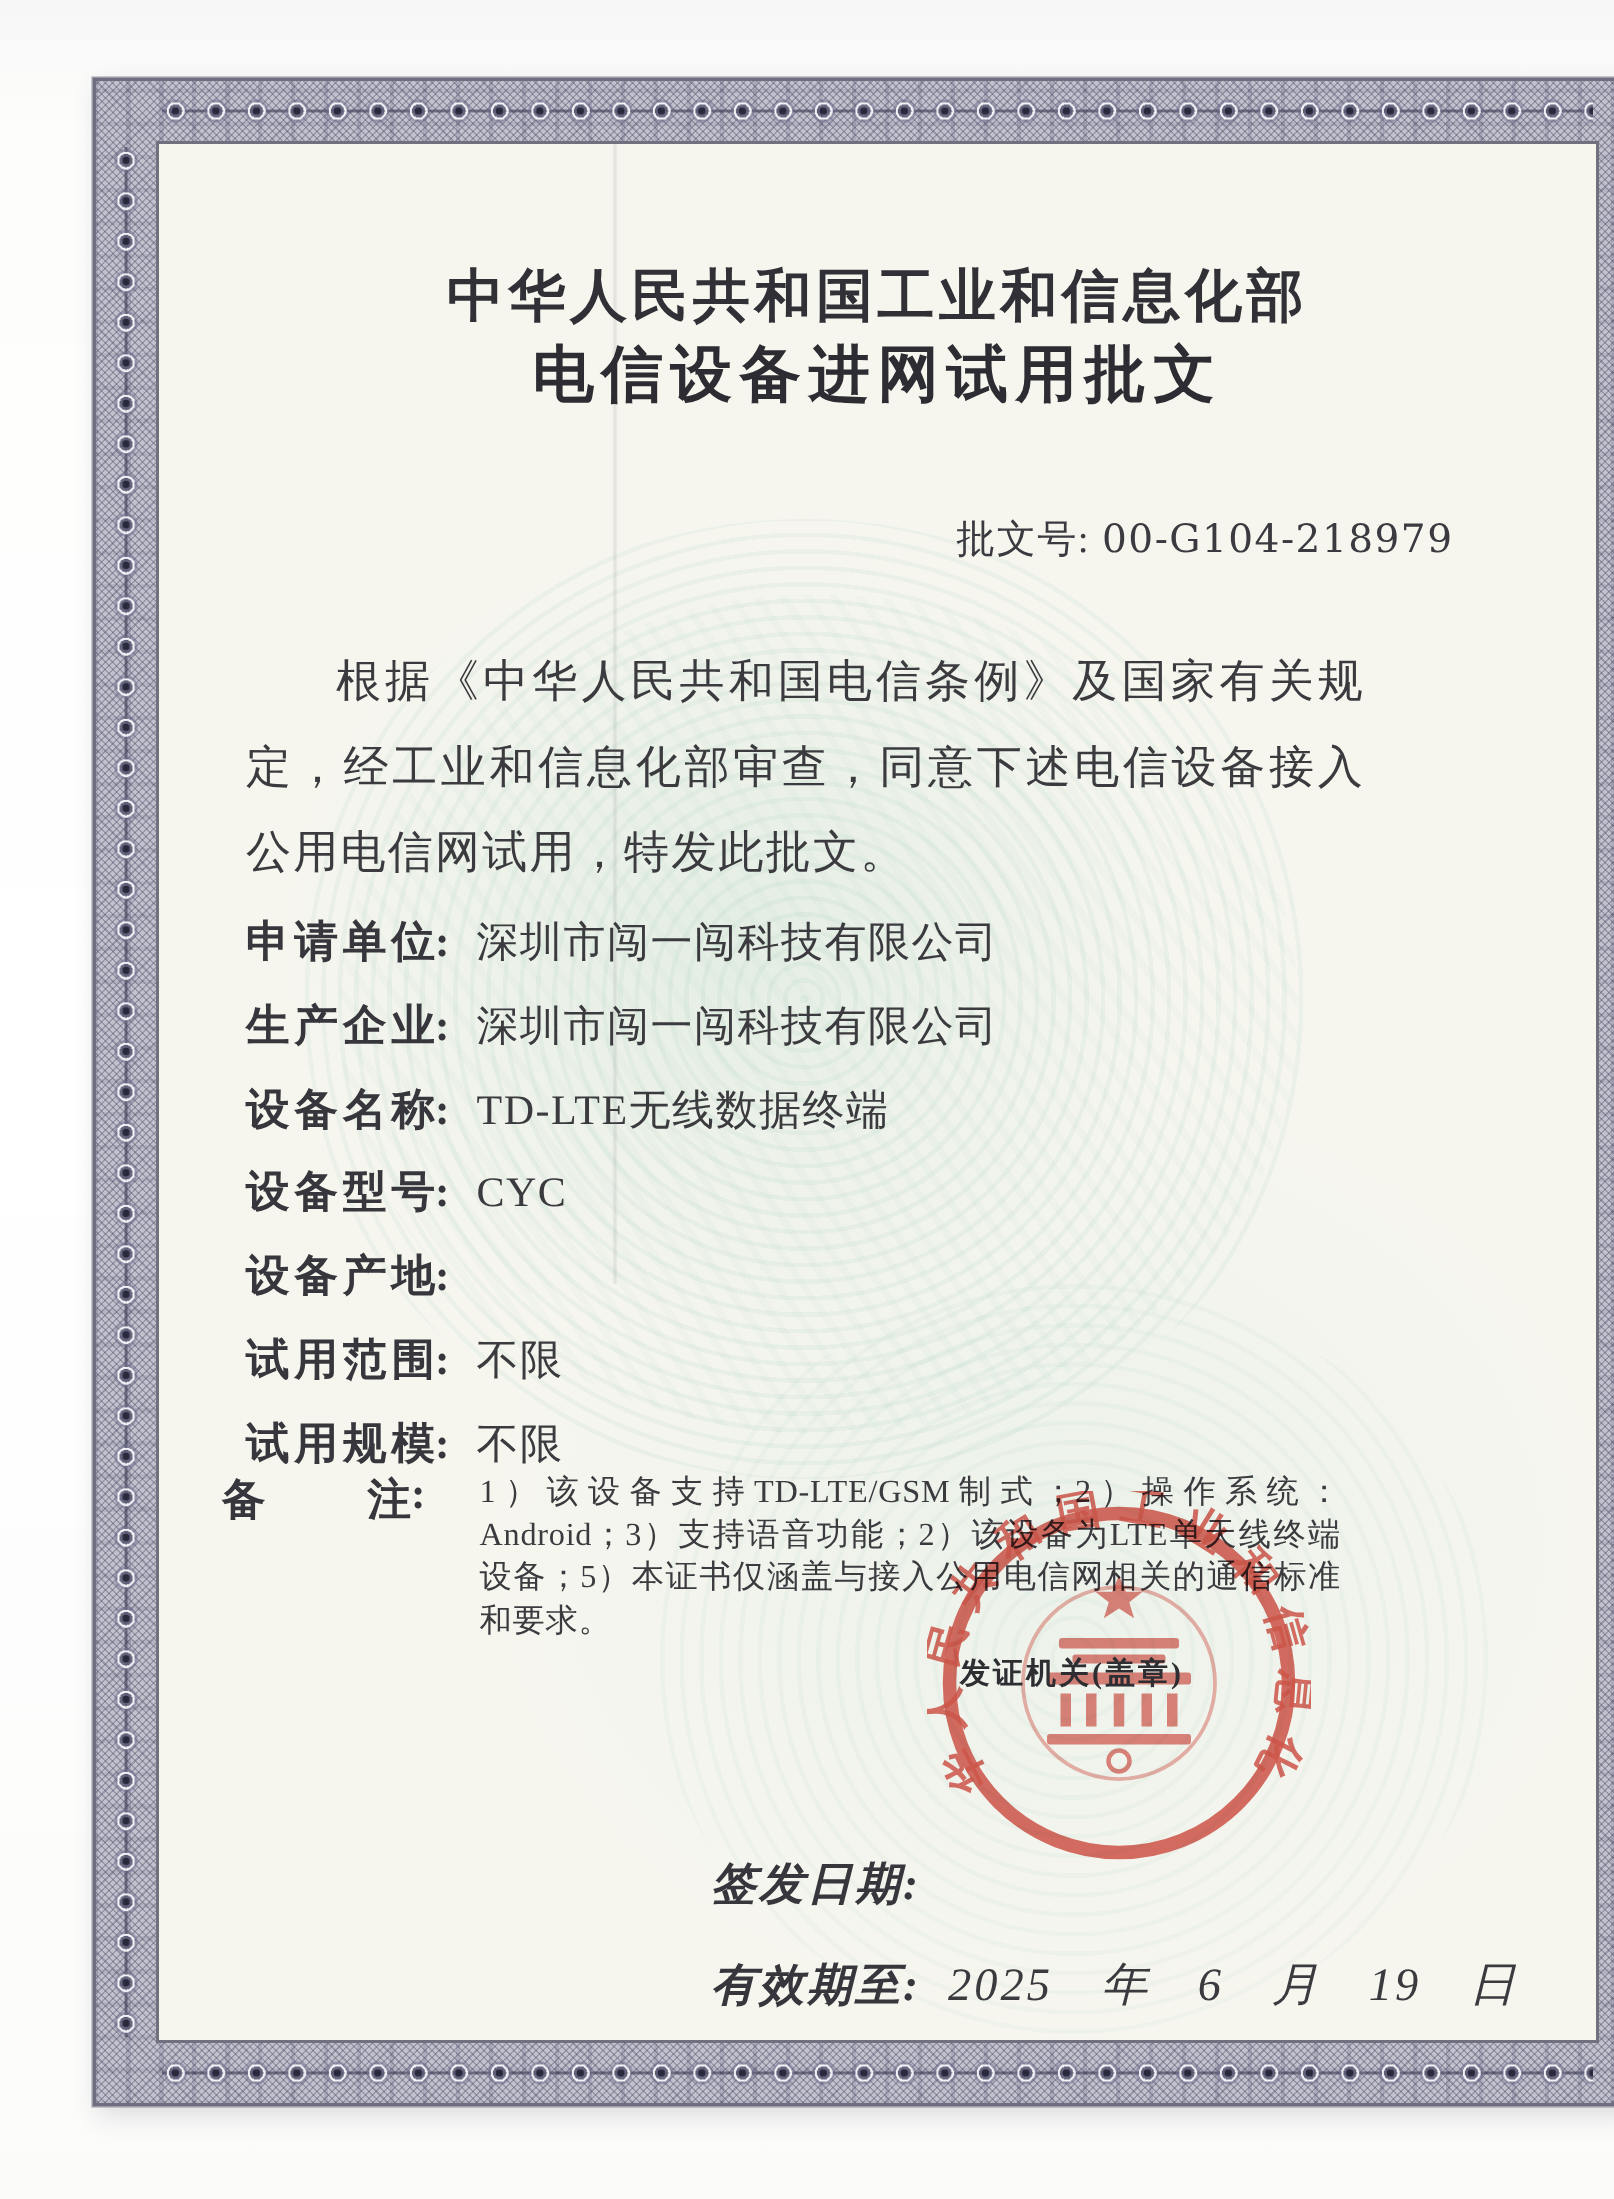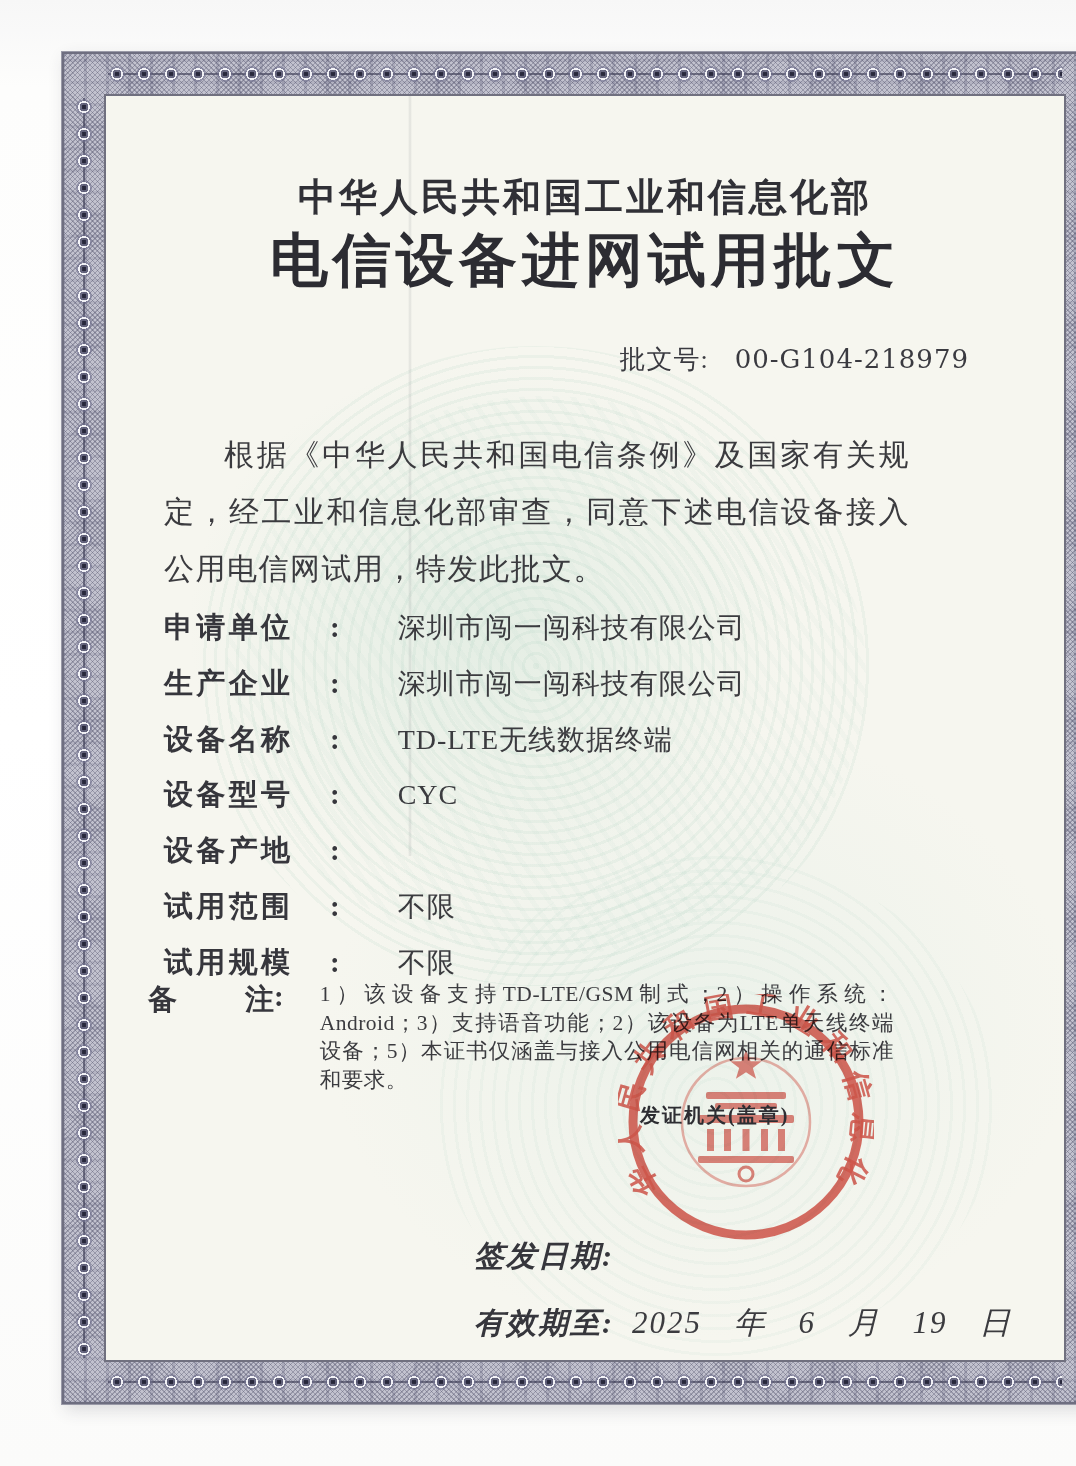--- a/index.html
+++ b/index.html
@@ -59,28 +59,28 @@
   .wm2{left:330px;top:760px;width:560px;height:500px;
     background:repeating-radial-gradient(circle at 50% 50%, rgba(150,198,180,.08) 0 3px, rgba(0,0,0,0) 3px 13px);}
   .wm3{left:120px;top:300px;width:640px;height:560px;
     background:repeating-linear-gradient(55deg, rgba(150,198,182,.06) 0 5px, rgba(0,0,0,0) 5px 14px);border-radius:50%;}
   .crease{position:absolute;left:302px;top:0;width:4px;height:760px;
     background:linear-gradient(to right, rgba(0,0,0,0), rgba(110,115,120,.16), rgba(0,0,0,0));}
   
   .ministry{position:absolute;top:76px;left:0;right:0;text-align:center;
     font-size:38px;font-weight:bold;letter-spacing:3px;color:#303036;}
   .cert-title{position:absolute;top:126px;left:0;right:0;text-align:center;
-    font-size:58px;font-weight:bold;letter-spacing:5px;color:#2c2c32;}
+    font-size:41px;font-weight:bold;letter-spacing:5px;color:#2c2c32;}
   .approval{position:absolute;top:246px;right:95px;font-size:26px;letter-spacing:1px;color:#3a3a40;}
-  .approval .num{font-family:"DejaVu Serif","Liberation Serif",serif;letter-spacing:1px;margin-left:26px;}
+  .approval .num{font-family:"DejaVu Serif","Liberation Serif",serif;letter-spacing:1px;margin-left:8px;}
   .body-par{position:absolute;top:330px;left:58px;width:746px;
     font-size:30px;line-height:57px;letter-spacing:1.5px;text-indent:2em;
     text-align:justify;color:#3b3b3f;}
   .fields{position:absolute;top:512px;left:58px;width:746px;}
-  .frow{display:flex;align-items:baseline;height:55.8px;gap:40px;}
+  .frow{display:flex;align-items:baseline;height:55.8px;}
   .flabel{display:inline-block;width:126px;font-size:29px;font-weight:600;color:#36363c;
     text-align:justify;text-align-last:justify;}
   .fcolon{font-size:29px;font-weight:600;margin-right:18px;color:#36363c;}
   .fvalue{font-size:28px;letter-spacing:1px;color:#3b3b3f;}
   .remark{position:absolute;top:884px;left:42px;width:746px;display:flex;align-items:flex-start;}
   .rlabel{display:inline-block;width:126px;font-size:29px;font-weight:600;color:#36363c;
     text-align:justify;text-align-last:justify;flex:0 0 auto;}
   .rtext{font-size:21.5px;line-height:28.5px;letter-spacing:.5px;color:#3b3b3f;
     width:606px;margin-left:18px;text-align:justify;}
   .issuer{position:absolute;left:534px;top:1006px;z-index:6;

